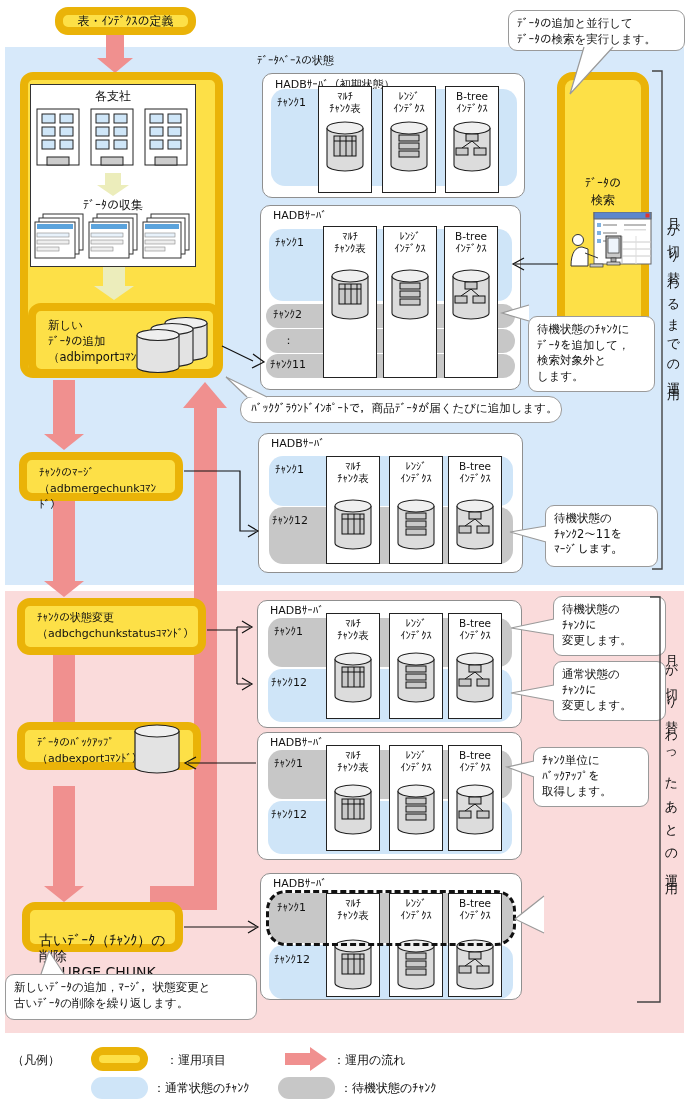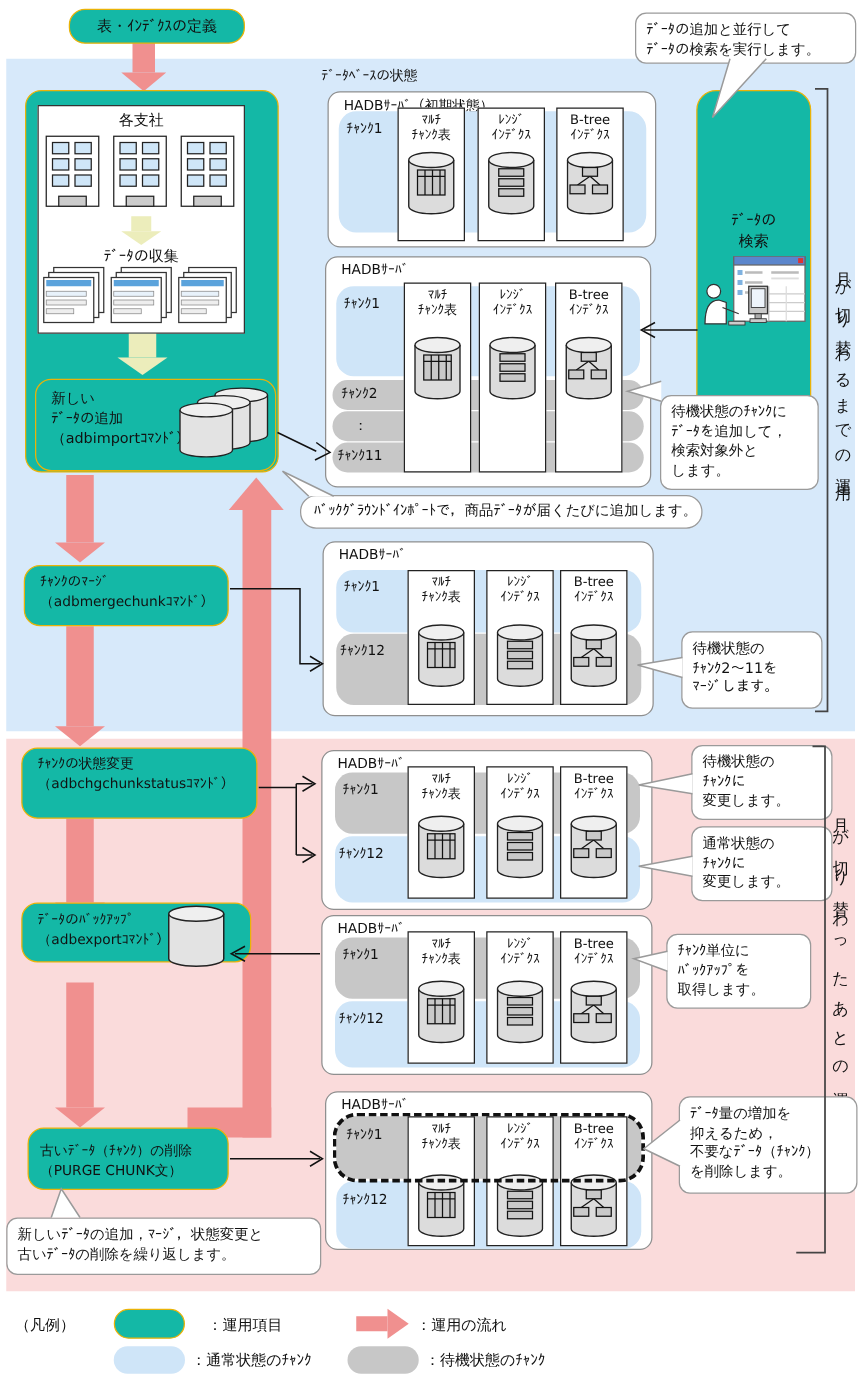--- a/index.html
+++ b/index.html
@@ -1,20 +1,20 @@
 <!DOCTYPE html>
 <html><head>
 <meta charset="utf-8">
 <style>
   html,body{margin:0;padding:0;background:#fff;}
   .page{position:relative;width:689px;height:1105px;background:#fff;overflow:hidden;
         font-family:"DejaVu Sans","Liberation Sans",sans-serif;color:#111;}
   .abs{position:absolute;}
   .region{position:absolute;}
-  .rbox{position:absolute;background:#14b8a6;border:1px solid #eab308;border-radius:13px;box-sizing:border-box;}
+  .rbox{position:absolute;background:#fde047;border:8px solid #eab308;border-radius:13px;box-sizing:border-box;}
   .rbox .ctr{display:flex;align-items:center;justify-content:center;height:100%;}
   .cmdbox{font-size:11.5px;line-height:16px;padding:6px 0 0 12px;box-sizing:border-box;}
   .hbox{position:absolute;background:#fff;border:1.5px solid #8f8f8f;border-radius:10px;box-sizing:border-box;}
   .hbox-title{position:absolute;left:12px;top:3px;font-size:11px;white-space:nowrap;}
   .pill{position:absolute;border-radius:14px;box-sizing:border-box;}
   .pill.blue{background:#cfe5f8;}
   .pill.gray{background:#c7c7c7;}
   .pill.dashed{border:3px dashed #111;border-radius:20px;}
   .chunk-label{position:absolute;font-size:11px;white-space:nowrap;}
   .cols{position:absolute;left:0;top:0;right:0;bottom:0;}
@@ -177,21 +177,21 @@
       <div>ﾃﾞｰﾀのﾊﾞｯｸｱｯﾌﾟ</div>
       <div>（adbexportｺﾏﾝﾄﾞ）</div>
     </div>
   </div>
   <svg class="abs" style="left:133px;top:722px;z-index:3;" width="48" height="54" viewBox="0 0 48 54">
     <path d="M2,9 v36 a22,6 0 0 0 44,0 v-36" fill="#e3e3e3" stroke="#222" stroke-width="1.2"></path>
     <ellipse cx="24" cy="9" rx="22" ry="6" fill="#efefef" stroke="#222" stroke-width="1.2"></ellipse>
   </svg>
 
   <div class="rbox" style="left:22px;top:902px;width:161px;height:50px;z-index:2;">
-    <div class="cmdbox" style="padding-top:10px;font-size:11px;padding-left:9px;">
+    <div class="cmdbox" style="padding-top:22px;font-size:14px;padding-left:9px;">
       <div>古いﾃﾞｰﾀ（ﾁｬﾝｸ）の削除</div>
       <div>（PURGE CHUNK文）</div>
     </div>
   </div>
 
   <div class="rbox" style="left:557px;top:72px;width:92px;height:315px;border-radius:16px;z-index:2;">
     <div style="text-align:center;font-size:12px;line-height:17px;padding-top:95px;">
       <div>ﾃﾞｰﾀの</div>
       <div>検索</div>
     </div>
@@ -577,26 +577,20 @@
       <div>ﾁｬﾝｸに</div>
       <div>変更します。</div>
   </div>
 
   <div class="callout" style="left:533px;top:747px;width:116px;height:60px;">
     <div>ﾁｬﾝｸ単位に</div>
       <div>ﾊﾞｯｸｱｯﾌﾟを</div>
       <div>取得します。</div>
   </div>
 
-  <div class="callout" style="left:543px;top:877px;width:143px;height:78px;">
-    <div>ﾃﾞｰﾀ量の増加を</div>
-      <div>抑えるため，</div>
-    <div>不要なﾃﾞｰﾀ（ﾁｬﾝｸ）</div>
-      <div>を削除します。</div>
-  </div>
 
   <div class="callout" style="left:5px;top:974px;width:252px;height:46px;">
     <div>新しいﾃﾞｰﾀの追加，ﾏｰｼﾞ，状態変更と</div>
       <div>古いﾃﾞｰﾀの削除を繰り返します。</div>
   </div>
 
   <div class="vtext" style="left:664px;top:208px;letter-spacing:6px;">月が切り替わるまでの運用</div>
   <div class="vtext" style="left:662px;top:645px;letter-spacing:9px;">月が切り替わったあとの運用</div>
 
   <div class="lbl" style="left:12px;top:1052px;">（凡例）</div>

